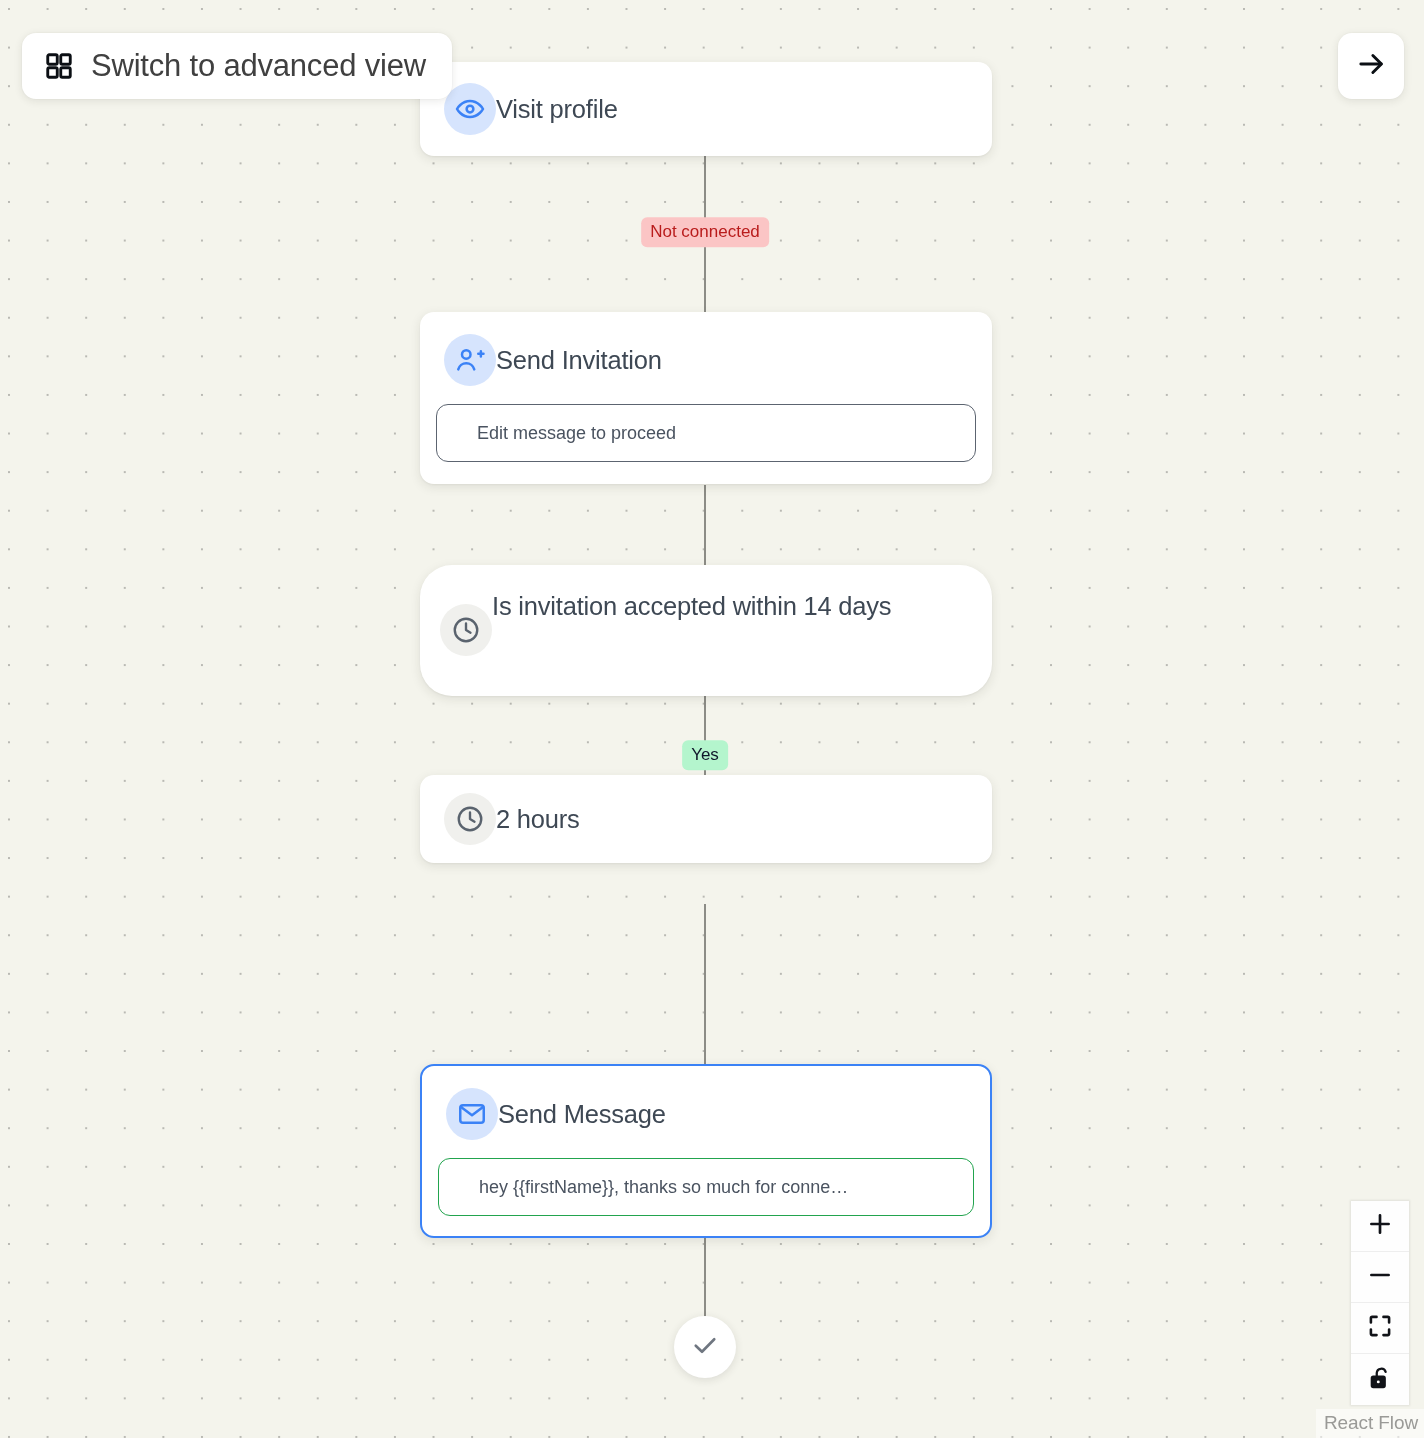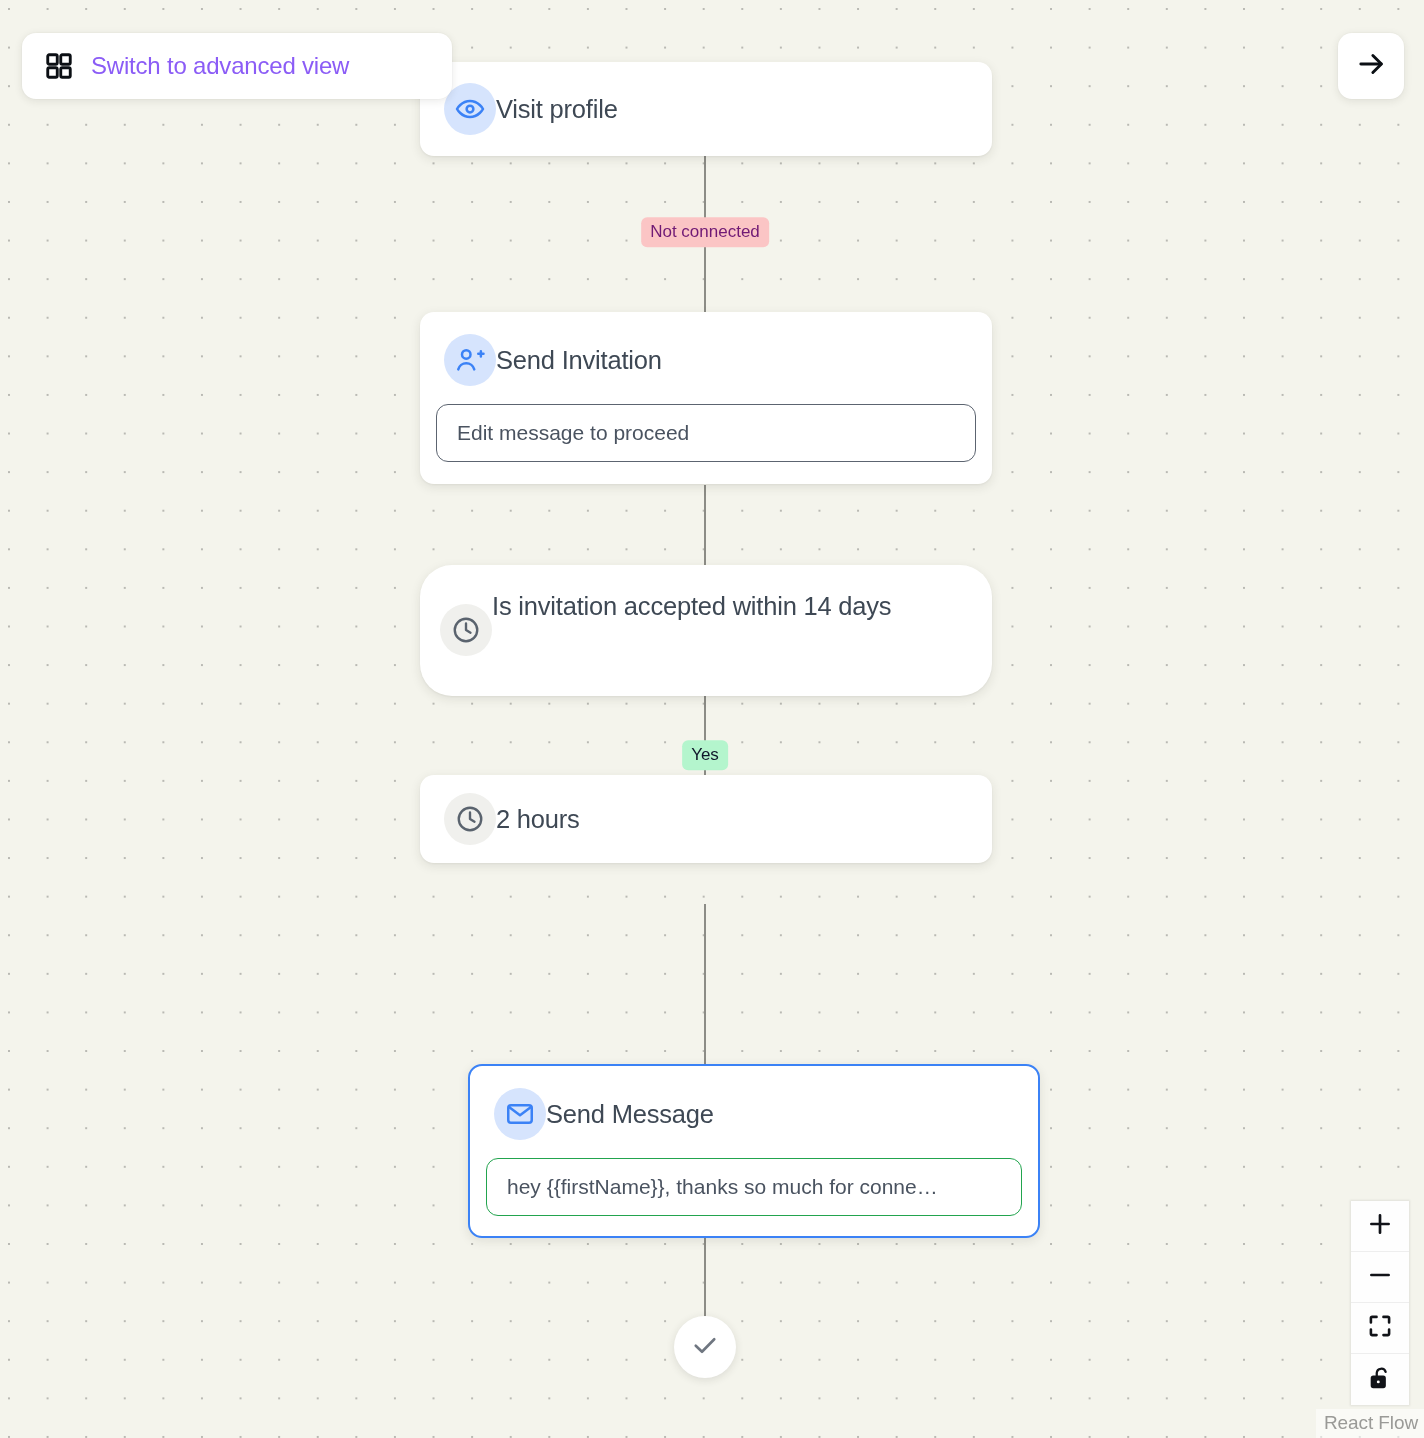--- a/index.html
+++ b/index.html
@@ -33,22 +33,22 @@
     border-radius: 14px;
     box-shadow: 0 2px 9px rgba(40,40,30,0.10), 0 0 0 1px rgba(0,0,0,0.015);
     display: flex;
     align-items: center;
     padding: 0 22px;
     gap: 17px;
     cursor: pointer;
     z-index: 40;
   }
   .advanced-view-btn .label {
-    font-size: 24px;
-    color: #8b5cf6;
+    font-size: 31px;
+    color: #404040;
     letter-spacing: -0.2px;
     white-space: nowrap;
   }
   .grid-icon { width: 30px; height: 30px; display: block; flex: none; }
 
   
   .arrow-btn {
     position: absolute;
     right: 20px;
     top: 33px;
@@ -78,21 +78,21 @@
   .edge-badge {
     position: absolute;
     transform: translate(-50%, -50%);
     border-radius: 6px;
     padding: 5px 9px;
     font-size: 17px;
     line-height: 1.15;
     white-space: nowrap;
     z-index: 5;
   }
-  .badge-danger { background: #fbc5c5; color: #701a75; }
+  .badge-danger { background: #fbc5c5; color: #b91c1c; }
   .badge-success { background: #b4f5cd; color: #0f172a; }
 
   
   .node {
     position: absolute;
     left: 420px;
     width: 572px;
     background: #ffffff;
     border-radius: 14px;
     box-shadow: 0 3px 11px rgba(40,40,30,0.10), 0 1px 2px rgba(40,40,30,0.05);
@@ -127,22 +127,22 @@
     letter-spacing: -0.2px;
   }
   .node-title.two-line { line-height: 50px; }
   .node-field {
     margin: 18px 16px 22px 16px;
     height: 58px;
     border: 1.5px solid #5c6470;
     border-radius: 12px;
     display: flex;
     align-items: center;
-    padding: 0 20px;
-    font-size: 21px;
+    padding: 0 40px;
+    font-size: 18px;
     color: #4a5360;
     background: #fff;
     overflow: hidden;
     white-space: nowrap;
     cursor: text;
   }
   .node-field.ok { border-color: #22a44e; }
 
   
   .end-node {
@@ -252,21 +252,21 @@
       <span class="icon-circle grey">
         <svg width="30" height="30" viewBox="0 0 24 24" fill="none" stroke="#5a636e" stroke-width="1.9" stroke-linecap="round" stroke-linejoin="round">
           <circle cx="12" cy="12" r="9"></circle>
           <path d="M12 6.8V12l3.6 2.2"></path>
         </svg>
       </span>
       <span class="node-title">2 hours</span>
     </div>
   </div>
 
-  <div class="node selected" style="top:1064px;height:174px;margin-left:48px;">
+  <div class="node selected" style="top:1064px;height:174px;">
     <div class="node-head">
       <span class="icon-circle blue">
         <svg width="30" height="30" viewBox="0 0 24 24" fill="none" stroke="#3b82f6" stroke-width="2" stroke-linecap="round" stroke-linejoin="round">
           <rect x="2.6" y="5" width="18.8" height="14" rx="2.2"></rect>
           <path d="M3.2 6.4 12 13l8.8-6.6"></path>
         </svg>
       </span>
       <span class="node-title">Send Message</span>
     </div>
     <div class="node-field ok">hey {{firstName}}, thanks so much for conne…</div>

